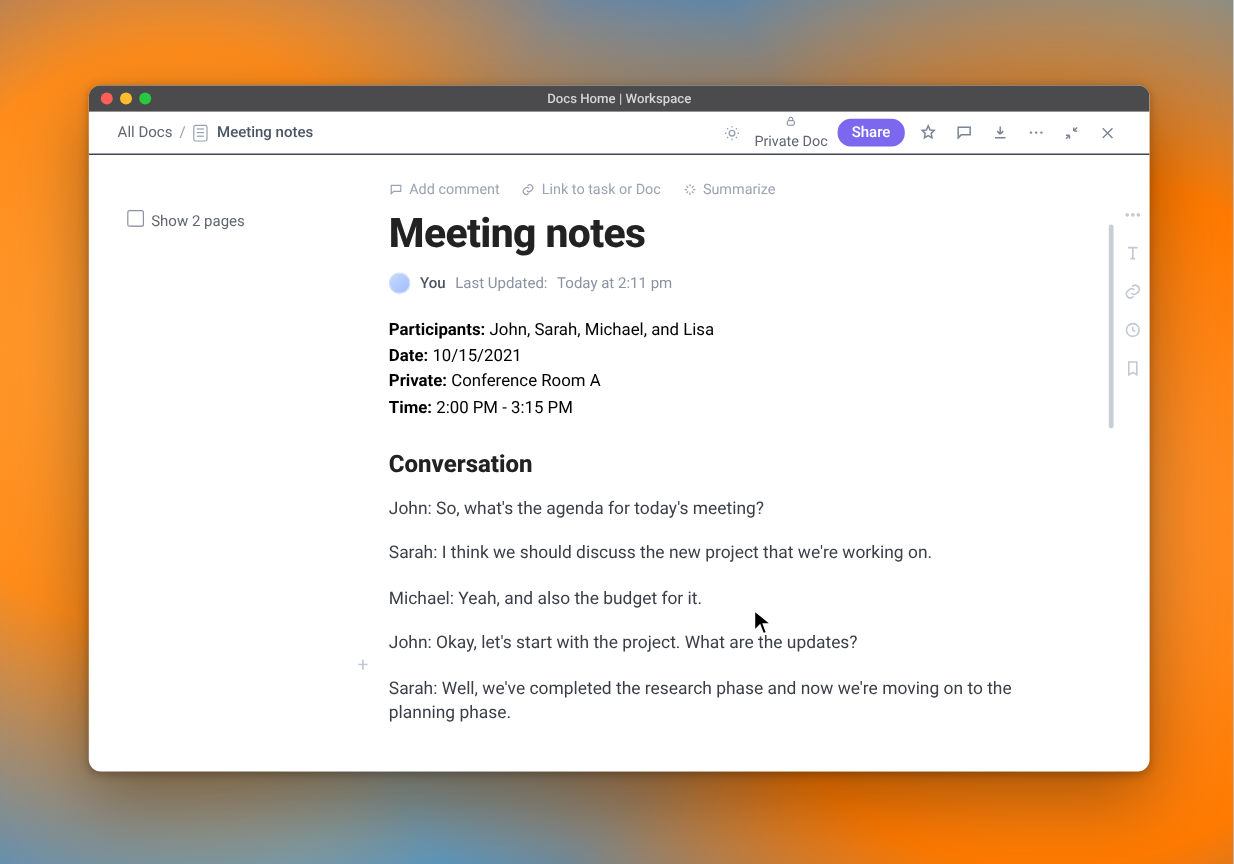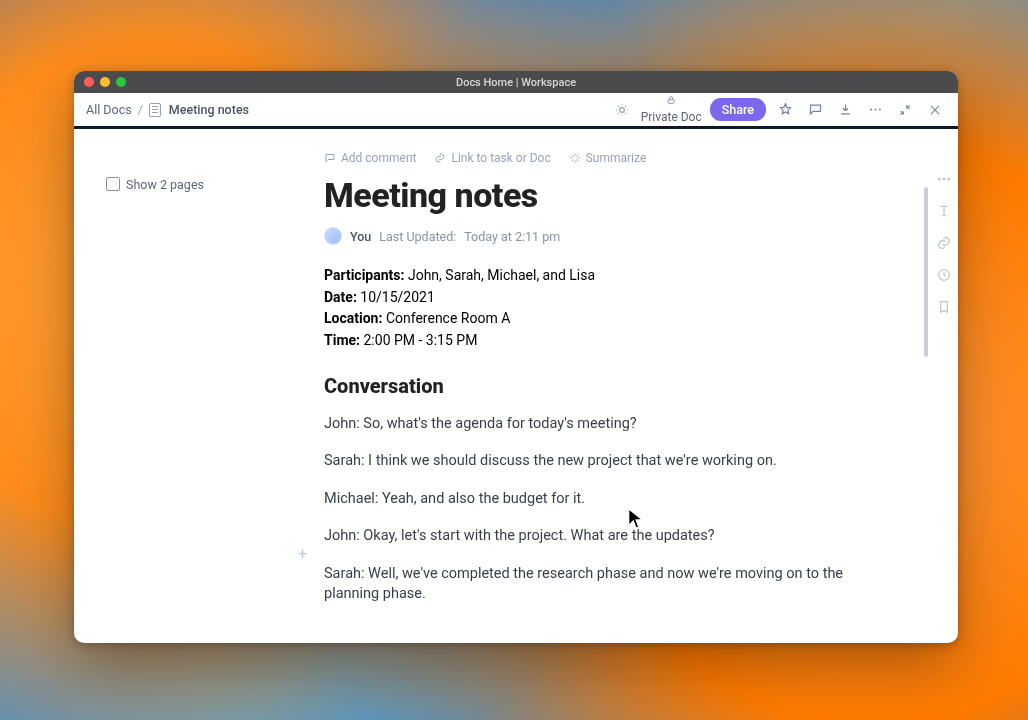--- a/index.html
+++ b/index.html
@@ -34,23 +34,23 @@
   .dot.red { background:#ff5f57; }
   .dot.yellow { background:#febc2e; }
   .dot.green { background:#28c840; }
   .title-center {
     position:absolute; left:0; right:0; text-align:center;
     font-size:11px; color:#d6d6d8; font-weight:500;
     pointer-events:none;
   }
   .toolbar {
     height:36px;
-    border-bottom:3px solid #0f172a;
+    border-bottom:1px solid #0f172a;
     display:flex; align-items:center;
-    padding:0 12px;
+    padding:0 24px;
     gap:8px;
     color:#5f6672;
     font-size:12.5px;
   }
   .crumbs { display:flex; align-items:center; gap:6px; }
   .crumb-link { color:#5f6672; cursor:pointer; }
   .crumb-sep { color:#97a1af; }
   .page-icon { width:12px; height:14px; border:1.2px solid #97a1af; border-radius:2px; position:relative; display:inline-block; margin-right:2px;}
   .page-icon::after { content:""; position:absolute; top:2px; left:2px; right:2px; height:1px; background:#97a1af; box-shadow:0 3px 0 #97a1af, 0 6px 0 #97a1af; }
   .crumb-current { color:#4b5563; font-weight:500; }
@@ -58,21 +58,21 @@
   .tb-icon { display:inline-flex; align-items:center; justify-content:center; width:22px; height:22px; color:#7a8494; cursor:pointer; border-radius:4px; }
   .pd { display:flex; align-items:center; gap:5px; color:#5f6672; cursor:pointer; font-size:12px;flex-direction:column;}
   .lock { width:10px; height:10px; }
   .share-btn {
     background:#7b68ee; color:#fff; border:none;
     padding:4px 12px; border-radius:11px; font-size:12.5px; font-weight:500;
     cursor:pointer;
   }
   .body { flex:1; display:flex; overflow:hidden; }
   .sidebar { width:160px; padding:48px 10px 0 12px; font-size:12.5px; color:#5f6672; }
-  .sp { display:flex; align-items:center; gap:6px; cursor:pointer;padding-left:22px;}
+  .sp { display:flex; align-items:flex-start; gap:6px; cursor:pointer;padding-left:22px;}
   .sp-icon { width:12px; height:12px; border:1.2px solid #8a93a1; border-radius:2px; position:relative;}
   .sp-icon::before{content:"";position:absolute;left:-3px;top:-3px;width:12px;height:12px;border:1.2px solid #8a93a1;border-radius:2px;background:#fff;}
   .content { flex:1; overflow:auto; padding:22px 46px 0 6px; position:relative; }
   .content-inner { max-width:660px; margin-left:84px; }
   .quick-actions { display:flex; gap:18px; color:#9aa3b2; font-size:12px; margin-bottom:10px; }
   .qa { display:flex; align-items:center; gap:5px; cursor:pointer;}
   .qa svg{ width:12px;height:12px; }
   .doc-title { font-size:34px; font-weight:800; color:#222; letter-spacing:-0.5px; margin-bottom:12px;}
   .byline { display:flex; align-items:center; gap:8px; color:#8a93a1; font-size:12.5px; margin-bottom:20px;}
   .avatar { width:18px;height:18px;border-radius:50%;background:linear-gradient(135deg,#c7dbff,#9fbcff);border:1px solid #d6def0;}
@@ -218,21 +218,21 @@
           <div class="byline">
             <span class="avatar"></span>
             <span class="you">You</span>
             <span>Last Updated:</span>
             <span>Today at 2:11 pm</span>
           </div>
 
           <div class="meta">
             <div><b>Participants:</b> <span>John, Sarah, Michael, and Lisa</span></div>
             <div><b>Date:</b> <span>10/15/2021</span></div>
-            <div><b>Location:</b> <span>Conference Room A</span></div>
+            <div><b>Private:</b> <span>Conference Room A</span></div>
             <div><b>Time:</b> <span>2:00 PM - 3:15 PM</span></div>
           </div>
 
           <h2 class="section-h">Conversation</h2>
 
           <div style="position:relative;">
             <span class="plus-gutter" style="position:absolute;left:-26px;top:132px;">+</span>
             <p class="para">John: So, what's the agenda for today's meeting?</p>
             <p class="para">Sarah: I think we should discuss the new project that we're working on.</p>
             <p class="para">Michael: Yeah, and also the budget for it.</p>

